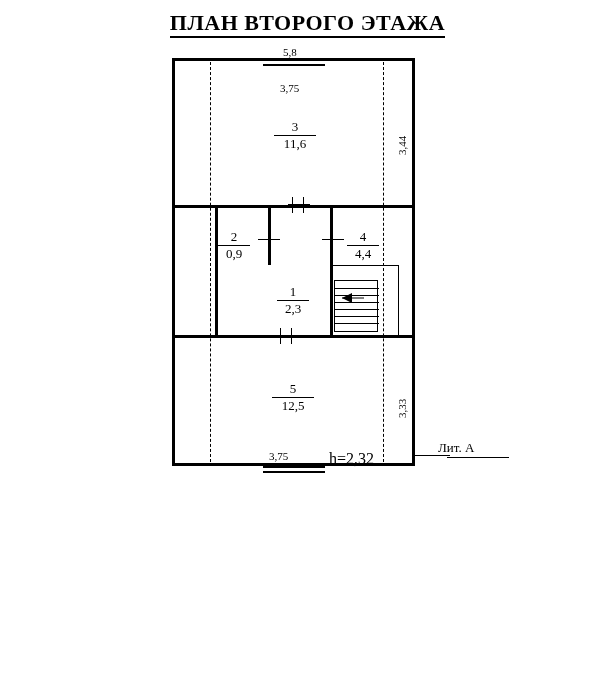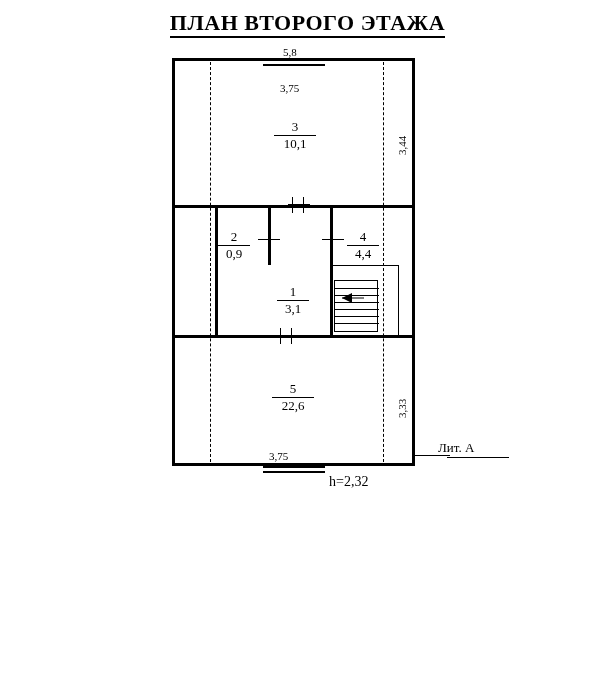--- a/index.html
+++ b/index.html
@@ -153,21 +153,21 @@
 
   <div class="window" style="left:263px; top:59px; width:62px;"></div>
 
   <div class="window" style="left:263px; top:466px; width:62px;"></div>
 
   <div class="dim" style="left:283px; top:46px;">5,8</div>
   <div class="dim" style="left:280px; top:82px;">3,75</div>
   <div class="dim-v" style="left:396px; top:155px;">3,44</div>
   <div class="dim-v" style="left:396px; top:418px;">3,33</div>
   <div class="dim" style="left:269px; top:450px;">3,75</div>
-  <div class="dim" style="left:329px; top:474px; font-size:14px;">h=2,32</div>
+  <div class="dim" style="left:329px; top:450px; font-size:16px;">h=2,32</div>
 
   <div class="dashed-v" style="left:210px; top:62px; height:400px;"></div>
   <div class="dashed-v" style="left:383px; top:62px; height:400px;"></div>
 
   <div class="hwall" style="left:175px; top:205px; width:237px;"></div>
   <div class="hwall" style="left:175px; top:335px; width:237px;"></div>
 
   <div class="vwall" style="left:215px; top:205px; height:130px;"></div>
   <div class="vwall" style="left:268px; top:207px; height:58px;"></div>
   <div class="vwall" style="left:330px; top:207px; height:128px;"></div>
@@ -196,40 +196,40 @@
     <div class="stair-step" style="left:0; top:35px; width:44px;"></div>
     <div class="stair-step" style="left:0; top:42px; width:44px;"></div>
   </div>
   <svg class="arrow" style="left:330px; top:290px;" width="40" height="16" viewBox="0 0 40 16">
     <line x1="34" y1="8" x2="12" y2="8" stroke="#000" stroke-width="1"></line>
     <polygon points="12,8 22,3 22,13" fill="#000"></polygon>
   </svg>
 
   <div class="room" style="left:274px; top:120px; width:42px;">
     <span class="num">3</span>
-    <span class="area">10,1</span>
+    <span class="area">11,6</span>
   </div>
 
   <div class="room" style="left:218px; top:230px; width:32px;">
     <span class="num">2</span>
     <span class="area">0,9</span>
   </div>
 
   <div class="room" style="left:347px; top:230px; width:32px;">
     <span class="num">4</span>
     <span class="area">4,4</span>
   </div>
 
   <div class="room" style="left:277px; top:285px; width:32px;">
     <span class="num">1</span>
-    <span class="area">3,1</span>
+    <span class="area">2,3</span>
   </div>
 
   <div class="room" style="left:272px; top:382px; width:42px;">
     <span class="num">5</span>
-    <span class="area">22,6</span>
+    <span class="area">12,5</span>
   </div>
 
   <div class="lit-leader" style="left:415px; top:455px; width:35px;"></div>
   <div class="lit-label" style="left:438px; top:440px;">Лит. А</div>
   <div class="lit-underline" style="left:447px; top:457px; width:62px;"></div>
 
 </div>
 
 </body></html>

